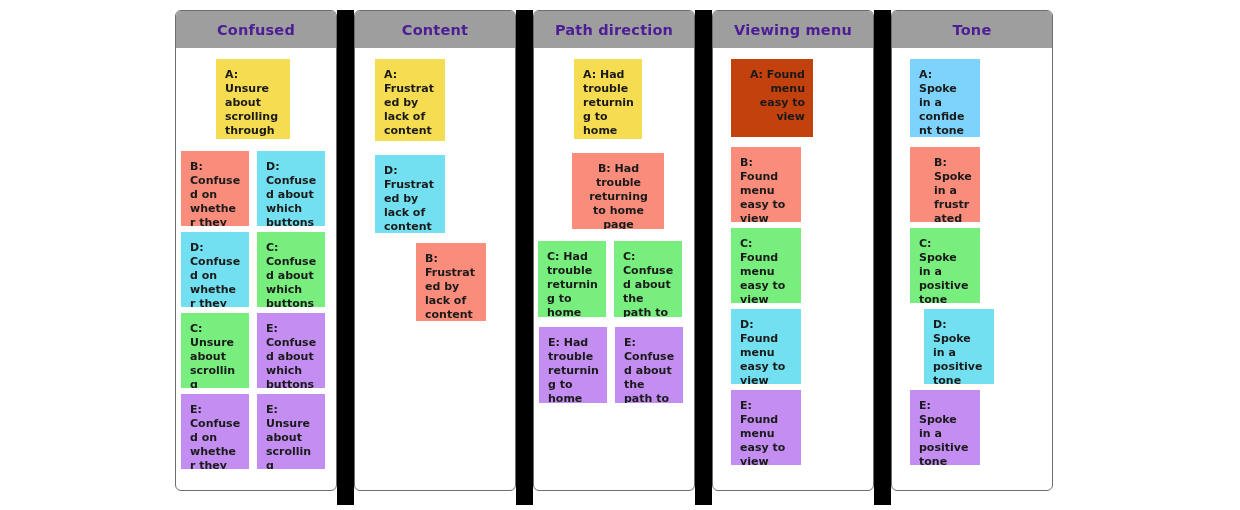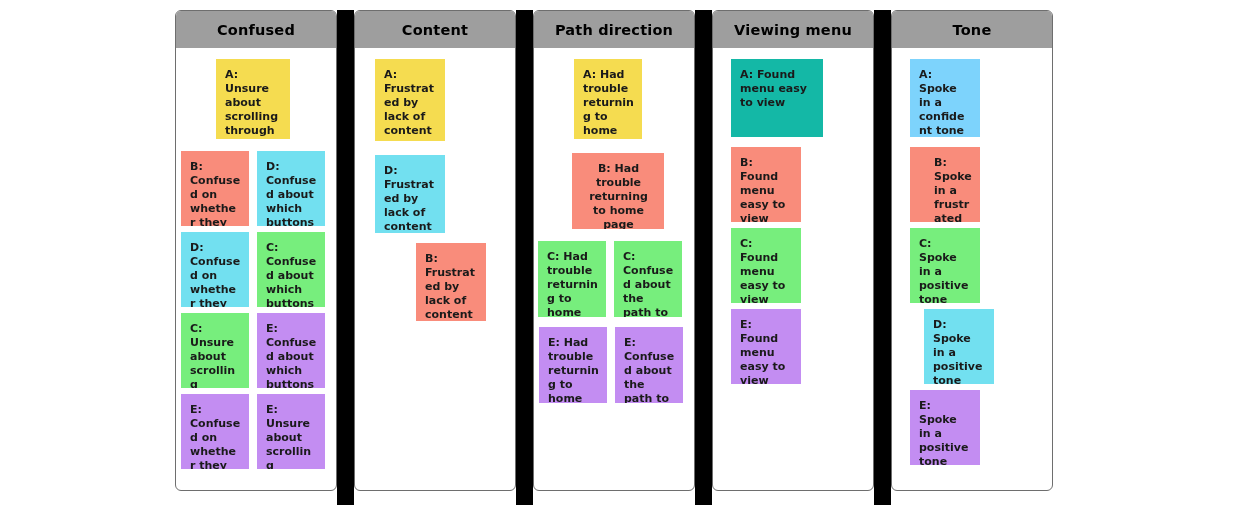--- a/index.html
+++ b/index.html
@@ -25,21 +25,21 @@
     border-radius:6px;
     box-sizing:border-box;
     display:flex;
     flex-direction:column;
     overflow:hidden;
   }
   .col-head{
     height:37px;
     min-height:37px;
     background:#9e9e9e;
-    color:#000000;
+    color:#4c1d95;
     display:flex;
     align-items:center;
     justify-content:center;
     font-size:14.5px;
     font-weight:700;
     letter-spacing:0.2px;
   }
   .col-body{
     flex:1;
     padding:11px 0 0 0;
@@ -135,27 +135,30 @@
           <div class="note" style="background: rgb(195, 141, 242); width: 68px; height: 76px;">E: Had trouble returning to home page</div>
           <div class="note" style="background: rgb(195, 141, 242); width: 68px; height: 76px;">E: Confused about the path to the favorites list</div>
         </div>
       </div>
     </div>
     <div class="divider"></div>
     <div class="col col-viewing">
       <div class="col-head">Viewing menu</div>
       <div class="col-body">
         <div class="note-row" style="padding-left: 18px; margin-bottom: 10px;">
-          <div class="note" style="background: #14b8a6; width: 92px; height: 78px;">A: Found menu easy to view</div>
+          <div class="note" style="background: #c2410c; width: 82px; height: 78px; text-align: right;">A: Found menu easy to view</div>
         </div>
         <div class="note-row" style="padding-left: 18px; margin-bottom: 6px;">
           <div class="note" style="background: rgb(249, 140, 123); width: 70px; height: 75px;">B: Found menu easy to view</div>
         </div>
         <div class="note-row" style="padding-left: 18px; margin-bottom: 6px;">
           <div class="note" style="background: rgb(119, 238, 125); width: 70px; height: 75px;">C: Found menu easy to view</div>
+        </div>
+        <div class="note-row" style="padding-left: 18px; margin-bottom: 6px;">
+          <div class="note" style="background: rgb(114, 224, 240); width: 70px; height: 75px;">D: Found menu easy to view</div>
         </div>
         <div class="note-row" style="padding-left: 18px; margin-bottom: 6px;">
           <div class="note" style="background: rgb(195, 141, 242); width: 70px; height: 75px;">E: Found menu easy to view</div>
         </div>
       </div>
     </div>
     <div class="divider"></div>
     <div class="col col-tone">
       <div class="col-head">Tone</div>
       <div class="col-body">

